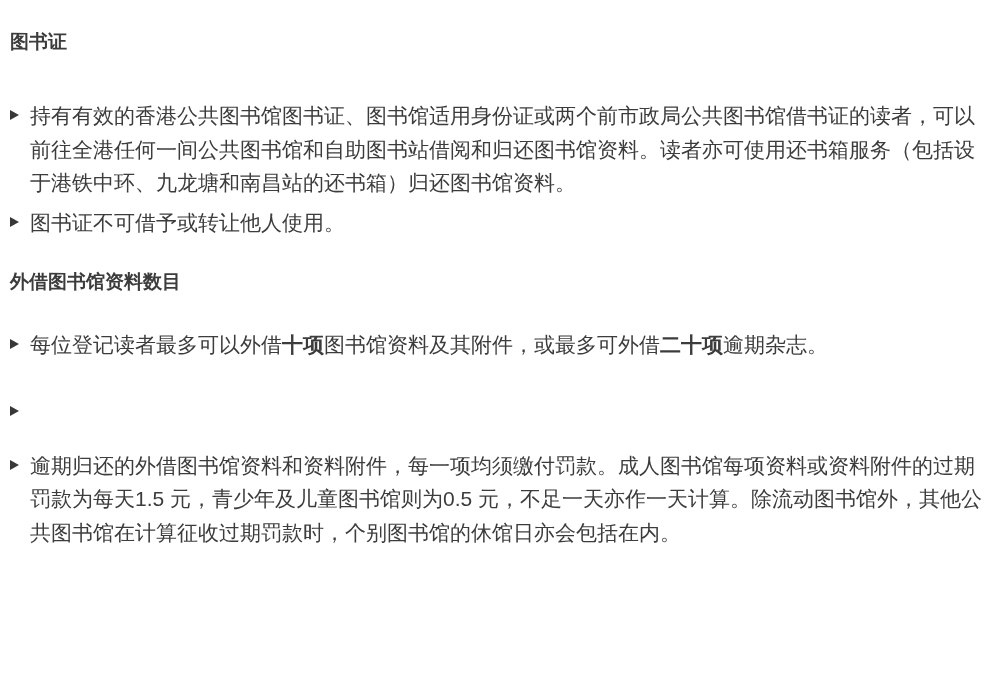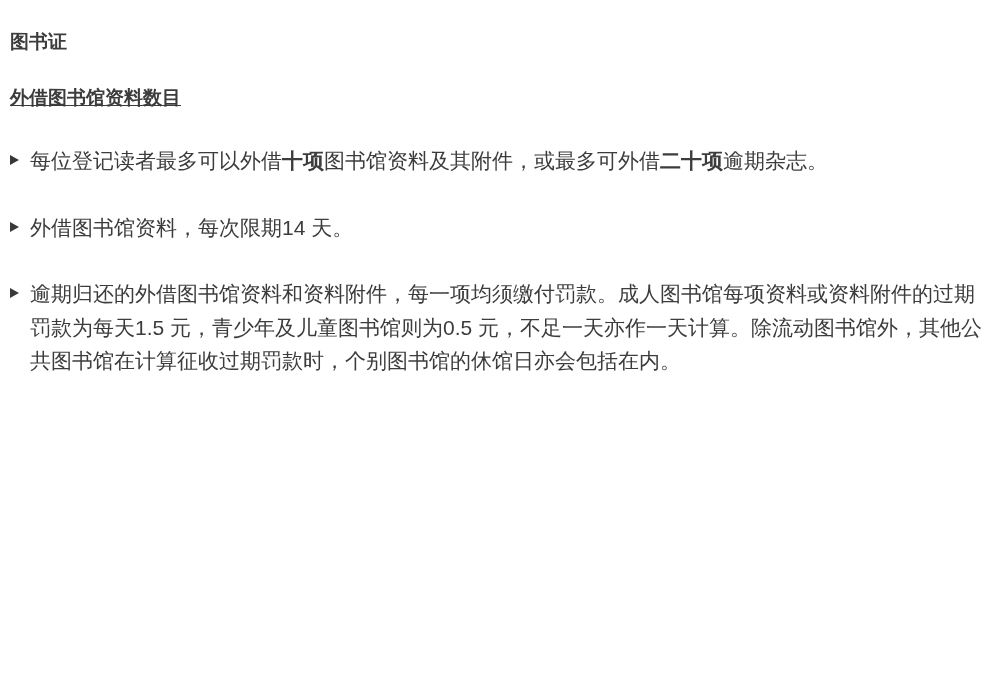--- a/index.html
+++ b/index.html
@@ -26,21 +26,21 @@
     font-weight: bold;
     margin: 0;
     color: #3c3c3c;
   }
   .bullet-list {
     list-style: none;
     margin: 33px 0 0 0;
     padding: 0;
   }
   .section-librarycard .bullet-list { margin-top: 44px; }
-  .section-count   .doc-heading { margin-top: 29px; text-decoration: underline; }
+  .section-count   .doc-heading { margin-top: 29px; }
   .section-period  .doc-heading { margin-top: 37px; }
   .section-fines   .doc-heading { margin-top: 38px; }
   .bullet-item {
     display: flex;
     align-items: flex-start;
   }
   .bullet-item + .bullet-item { margin-top: 6px; }
   .tri {
     flex: 0 0 auto;
     width: 0;
@@ -58,37 +58,46 @@
   }
   .bullet-text b { font-weight: bold; }
 </style>
 </head>
 <body>
 
 <div class="doc">
 
   <section class="section section-librarycard">
     <h3 class="doc-heading">图书证</h3>
+    <ul class="bullet-list">
+      <li class="bullet-item">
+        <span class="tri"></span>
+        <p class="bullet-text"><span>持有有效的香港公共图书馆图书证、图书馆适用身份证或两个前市政局公共图书馆借书证的读者，可以前往全港任何一间公共图书馆和自助图书站借阅和归还图书馆资料。读者亦可使用还书箱服务（包括设于港铁中环、九龙塘和南昌站的还书箱）归还图书馆资料。</span></p>
+      </li>
+      <li class="bullet-item">
+        <span class="tri"></span>
+        <p class="bullet-text"><span>图书证不可借予或转让他人使用。</span></p>
+      </li>
+    </ul>
   </section>
 
   <section class="section section-count">
     <h3 class="doc-heading">外借图书馆资料数目</h3>
     <ul class="bullet-list">
       <li class="bullet-item">
         <span class="tri"></span>
         <p class="bullet-text"><span>每位登记读者最多可以外借</span><b>十项</b><span>图书馆资料及其附件，或最多可外借</span><b>二十项</b><span>逾期杂志。</span></p>
       </li>
     </ul>
   </section>
 
   <section class="section section-period">
     <ul class="bullet-list">
       <li class="bullet-item">
         <span class="tri"></span>
-        <p class="bullet-text"><span>外借图书馆资料，每次限期14 天。</span></p>
       </li>
     </ul>
   </section>
 
   <section class="section section-fines">
     <ul class="bullet-list">
       <li class="bullet-item">
         <span class="tri"></span>
         <p class="bullet-text"><span>逾期归还的外借图书馆资料和资料附件，每一项均须缴付罚款。成人图书馆每项资料或资料附件的过期罚款为每天1.5 元，青少年及儿童图书馆则为0.5 元，不足一天亦作一天计算。除流动图书馆外，其他公共图书馆在计算征收过期罚款时，个别图书馆的休馆日亦会包括在内。</span></p>
       </li>

